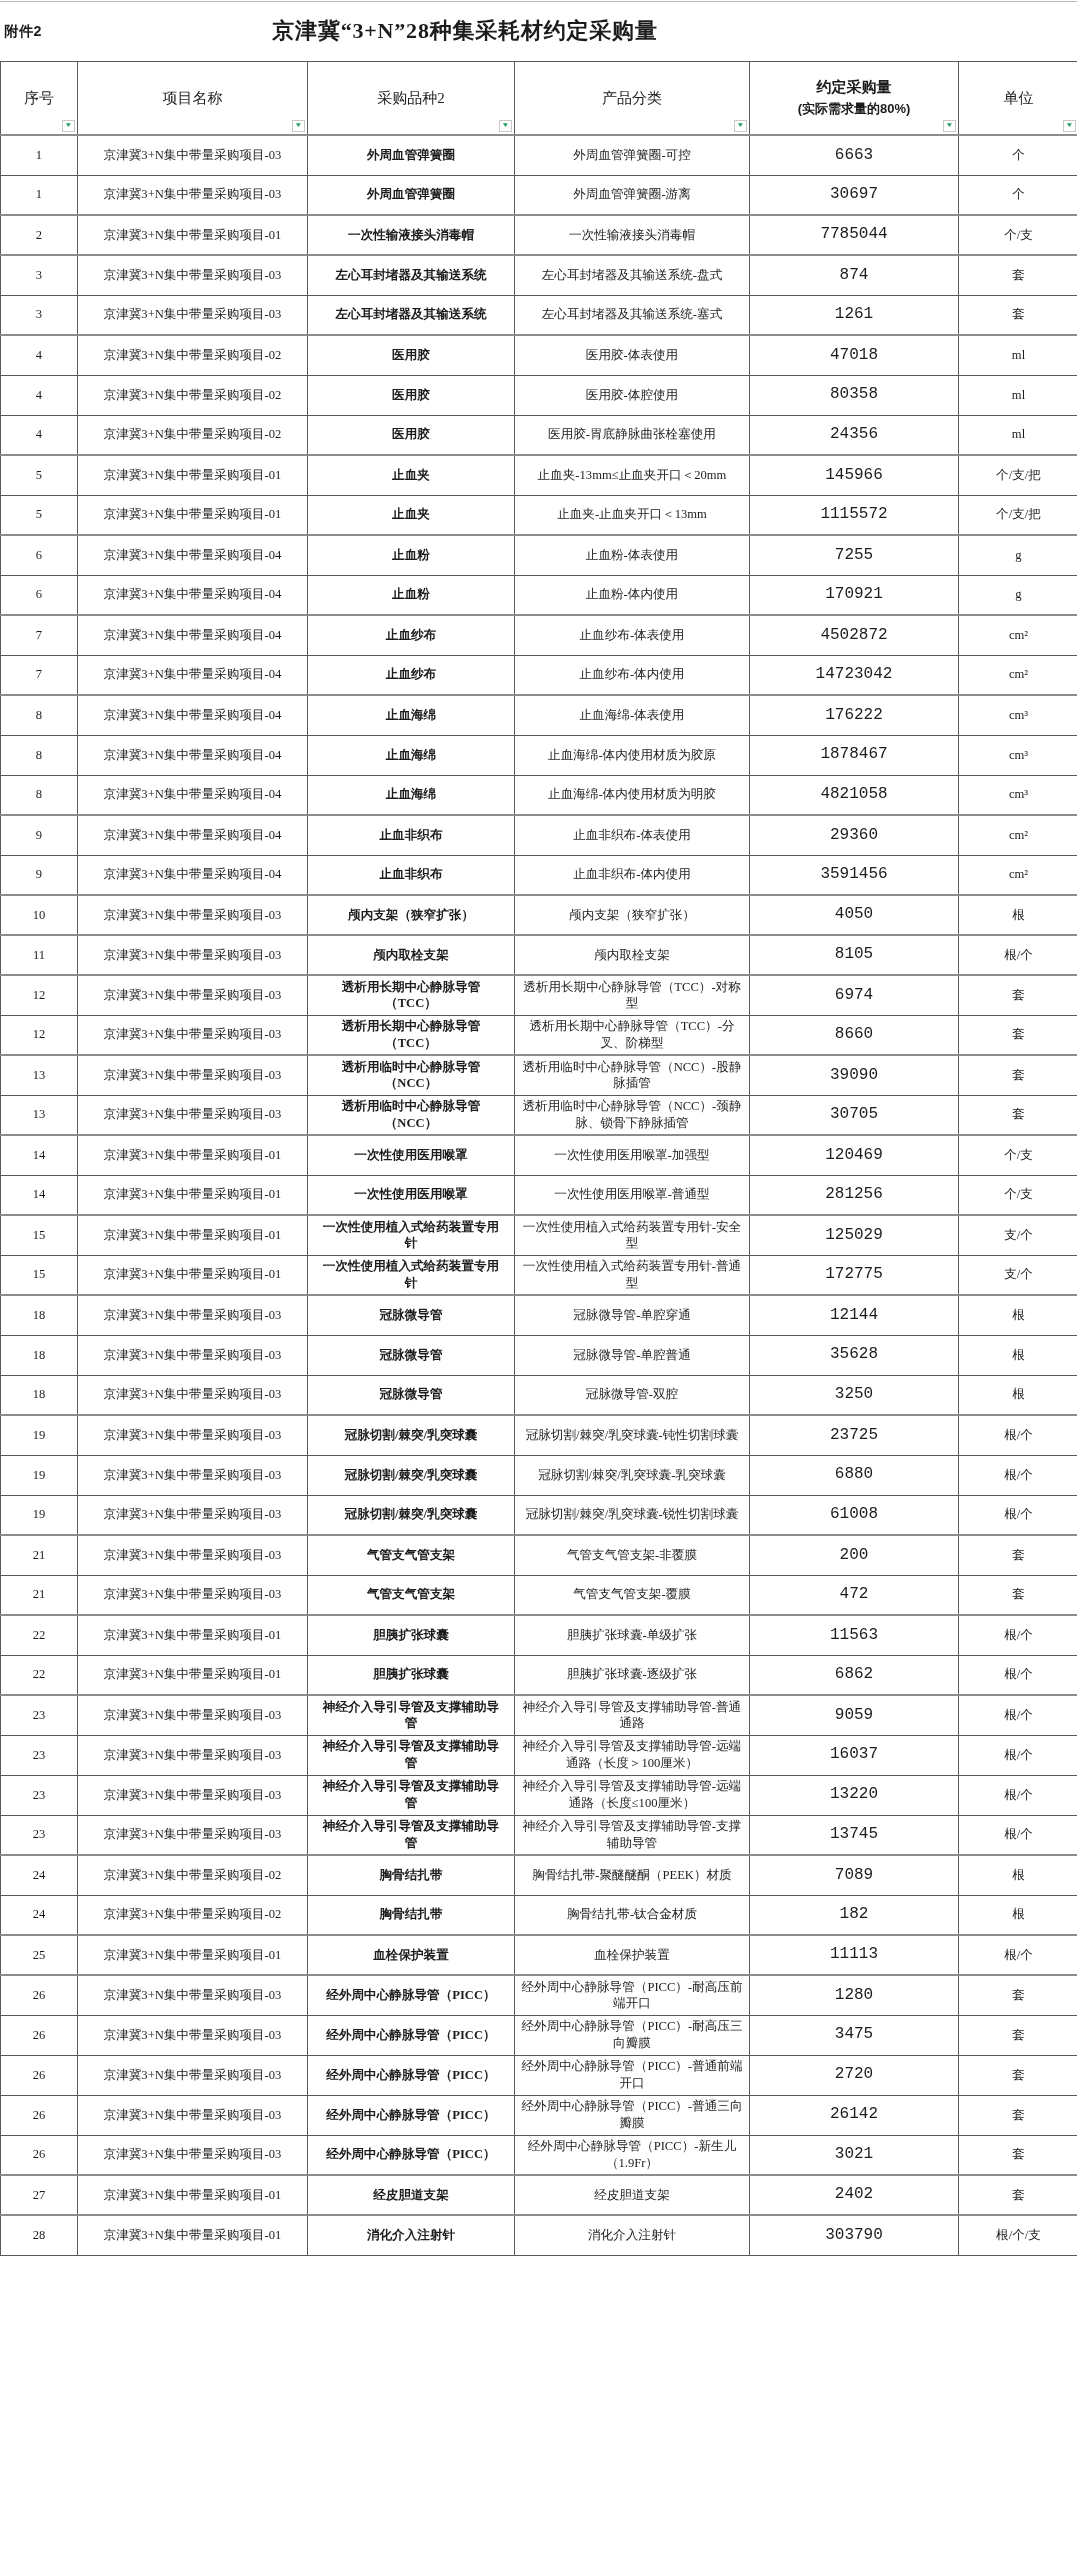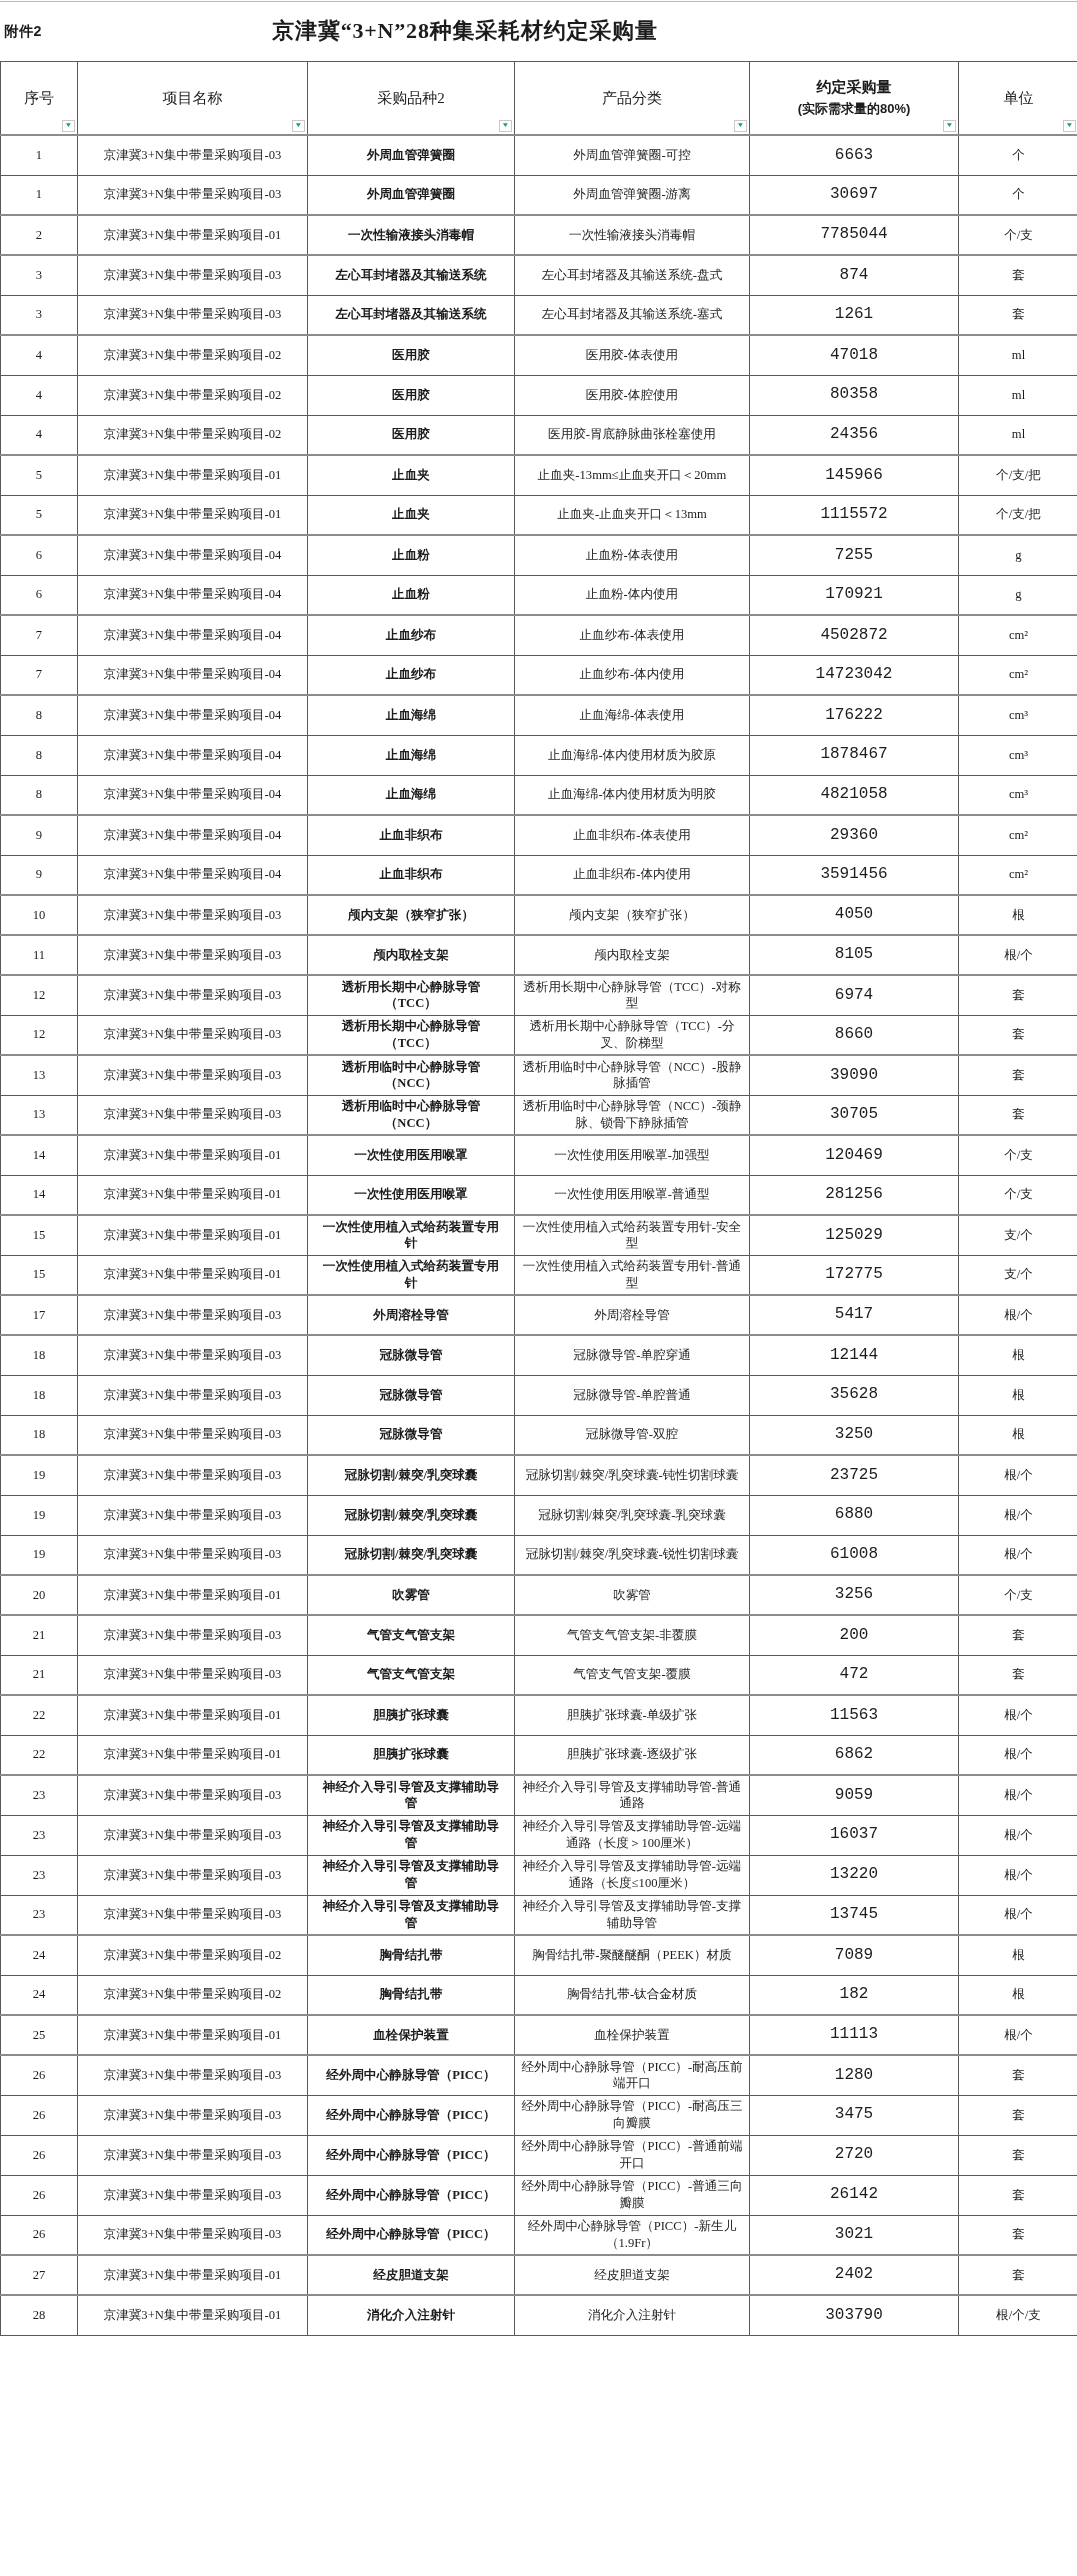--- a/index.html
+++ b/index.html
@@ -321,28 +321,20 @@
     </tr>
         <tr>
       <td class="c-no">15</td>
       <td class="c-proj">京津冀3+N集中带量采购项目-01</td>
       <td class="c-var">一次性使用植入式给药装置专用针</td>
       <td class="c-cat">一次性使用植入式给药装置专用针-普通型</td>
       <td class="c-qty">172775</td>
       <td class="c-unit">支/个</td>
     </tr>
         <tr class="group">
-      <td class="c-no">17</td>
-      <td class="c-proj">京津冀3+N集中带量采购项目-03</td>
-      <td class="c-var">外周溶栓导管</td>
-      <td class="c-cat">外周溶栓导管</td>
-      <td class="c-qty">5417</td>
-      <td class="c-unit">根/个</td>
-    </tr>
-        <tr class="group">
       <td class="c-no">18</td>
       <td class="c-proj">京津冀3+N集中带量采购项目-03</td>
       <td class="c-var">冠脉微导管</td>
       <td class="c-cat">冠脉微导管-单腔穿通</td>
       <td class="c-qty">12144</td>
       <td class="c-unit">根</td>
     </tr>
         <tr>
       <td class="c-no">18</td>
       <td class="c-proj">京津冀3+N集中带量采购项目-03</td>
@@ -375,28 +367,20 @@
       <td class="c-qty">6880</td>
       <td class="c-unit">根/个</td>
     </tr>
         <tr>
       <td class="c-no">19</td>
       <td class="c-proj">京津冀3+N集中带量采购项目-03</td>
       <td class="c-var">冠脉切割/棘突/乳突球囊</td>
       <td class="c-cat">冠脉切割/棘突/乳突球囊-锐性切割球囊</td>
       <td class="c-qty">61008</td>
       <td class="c-unit">根/个</td>
-    </tr>
-        <tr class="group">
-      <td class="c-no">20</td>
-      <td class="c-proj">京津冀3+N集中带量采购项目-01</td>
-      <td class="c-var">吹雾管</td>
-      <td class="c-cat">吹雾管</td>
-      <td class="c-qty">3256</td>
-      <td class="c-unit">个/支</td>
     </tr>
         <tr class="group">
       <td class="c-no">21</td>
       <td class="c-proj">京津冀3+N集中带量采购项目-03</td>
       <td class="c-var">气管支气管支架</td>
       <td class="c-cat">气管支气管支架-非覆膜</td>
       <td class="c-qty">200</td>
       <td class="c-unit">套</td>
     </tr>
         <tr>

